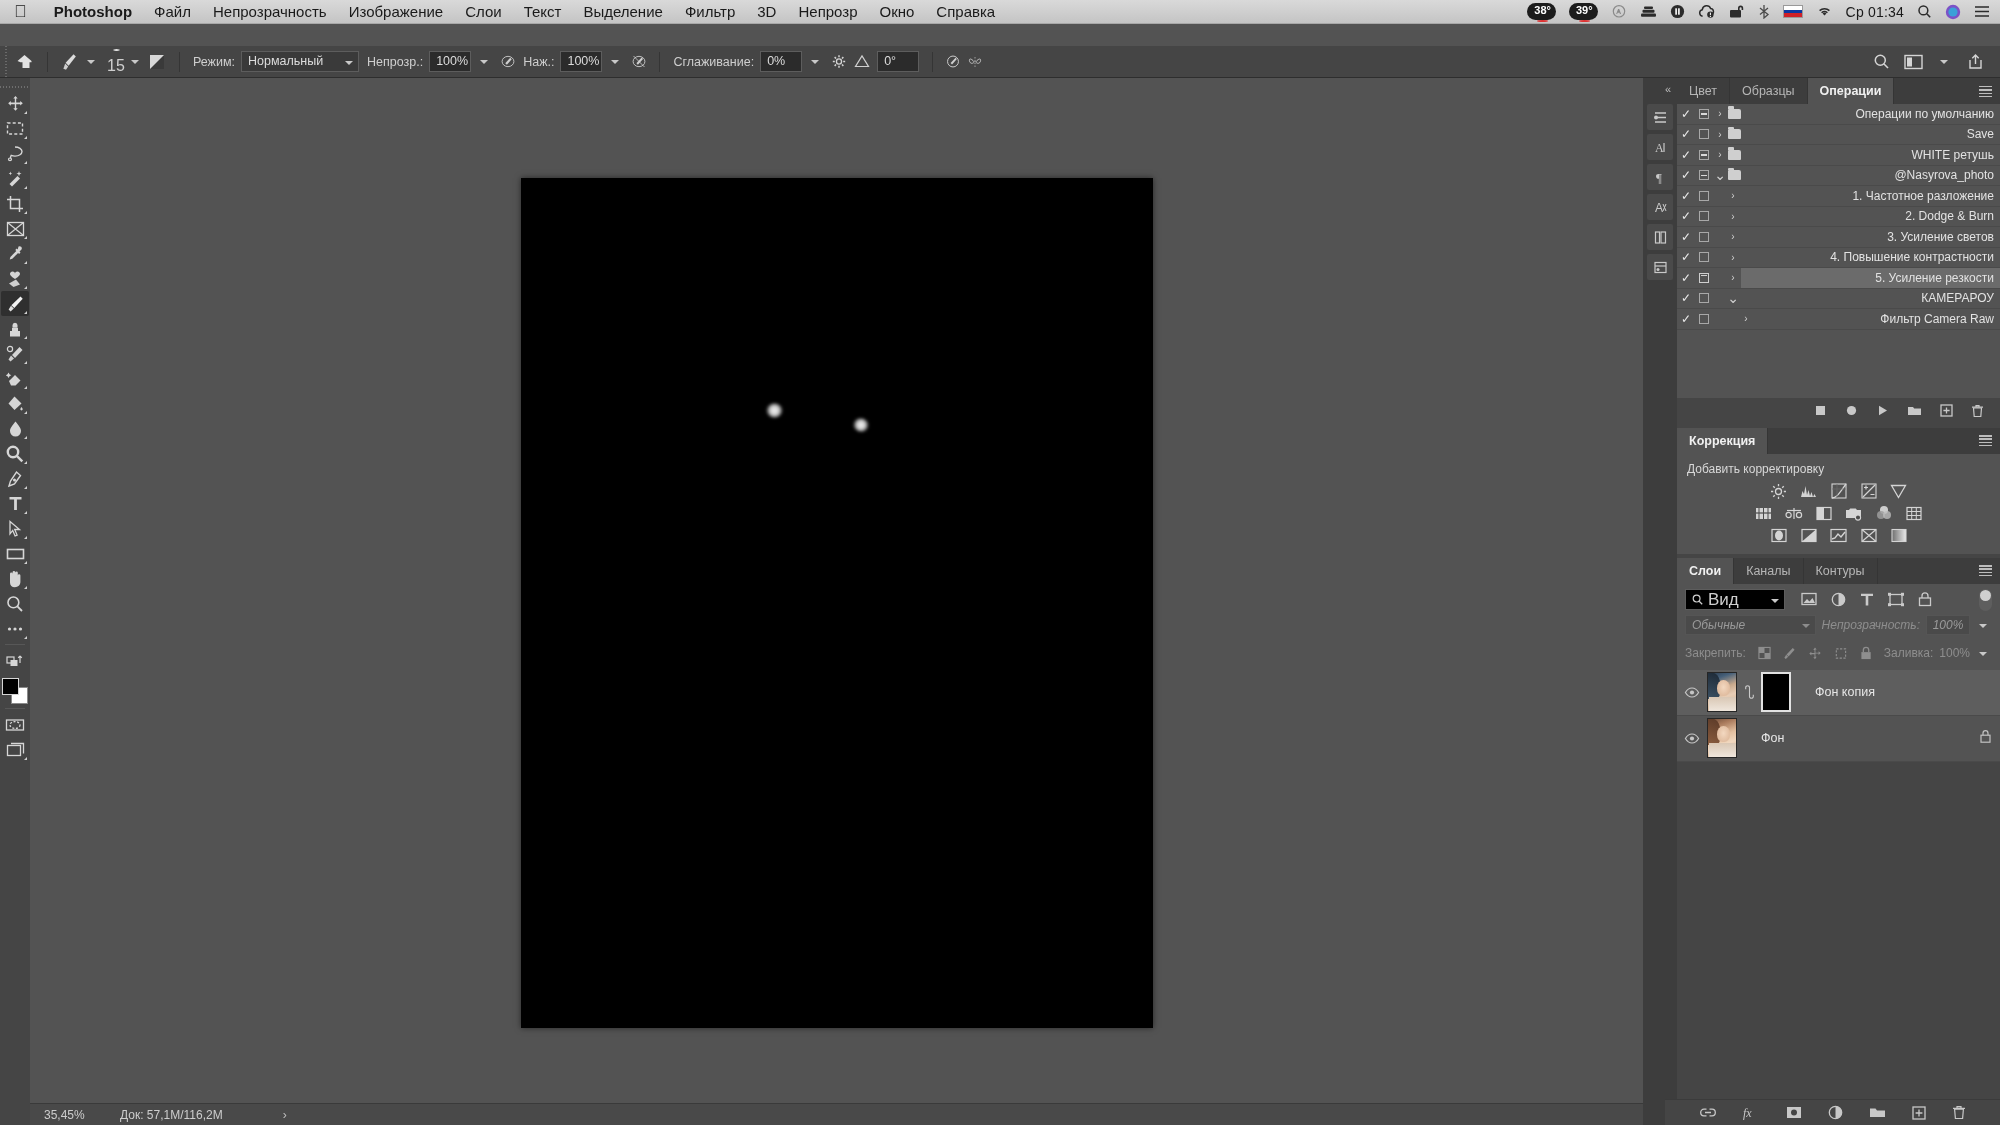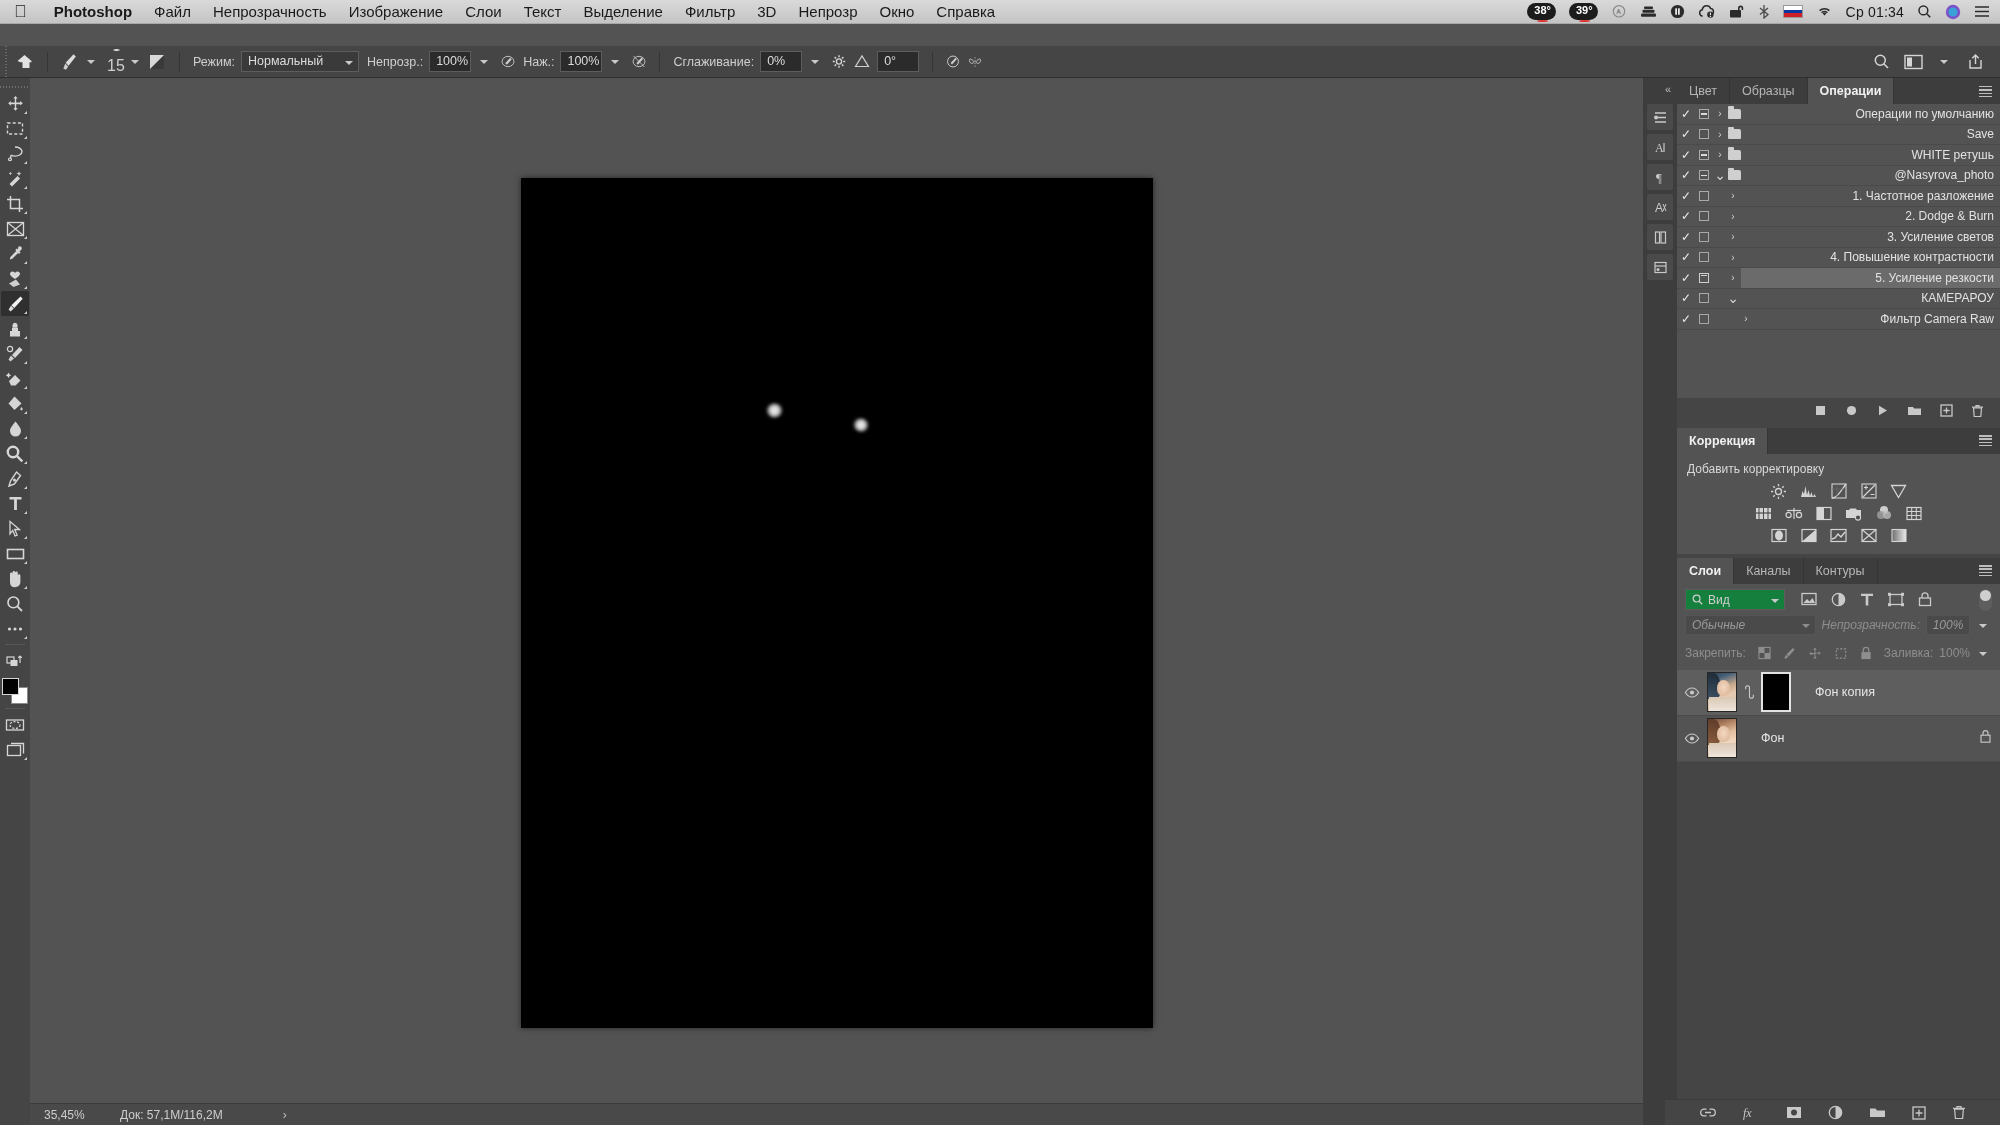--- a/index.html
+++ b/index.html
@@ -192,22 +192,22 @@
   
   .corr { background: #535353; padding: 8px 0 10px; }
   .corr .hdr { font-size: 12px; color: #d8d8d8; padding: 0 10px 7px; }
   .corr .grid { display: flex; flex-direction: column; gap: 5px; align-items: center; }
   .corr .grow { display: flex; gap: 11px; }
   .ci { width: 19px; height: 17px; display: flex; align-items: center; justify-content: center; color: #d4d4d4; }
 
   
   .layers { background: #535353; }
   .lfilter { display: flex; align-items: center; gap: 8px; padding: 5px 8px 4px; }
-  .lfilter .fsel { flex: 0 0 100px; background: #15803d; border: 1px solid #5d5d5d; height: 21px;
-    display: flex; align-items: center; gap: 5px; padding: 0 6px; color: #cfcfcf; font-size: 12px;
+  .lfilter .fsel { flex: 0 0 100px; background: #000000; border: 1px solid #5d5d5d; height: 21px;
+    display: flex; align-items: center; gap: 5px; padding: 0 6px; color: #cfcfcf; font-size: 17px;
     position: relative; }
   .lfilter .icons { display: flex; gap: 14px; margin-left: 8px; color: #cacaca; }
   .lfilter .pill { margin-left: auto; width: 13px; height: 22px; border-radius: 7px; background: #5e5e5e; position: relative; }
   .lfilter .pill::after { content: ""; position: absolute; top: 1px; left: 1px; width: 11px; height: 11px;
     border-radius: 50%; background: #cfcfcf; }
   .lblend { display: flex; align-items: center; gap: 6px; padding: 0 8px 4px; font-size: 12px; color: #8e8e8e; font-style: italic; }
   .lblend .bsel { flex: 1; background: #4a4a4a; border: 1px solid #555; height: 20px; line-height: 18px;
     padding: 0 16px 0 6px; color: #9a9a9a; position: relative; }
   .lblend .bsel::after { content: ""; position: absolute; right: 5px; top: 8px;
     border-left: 4px solid transparent; border-right: 4px solid transparent; border-top: 4px solid #8c8c8c; }

